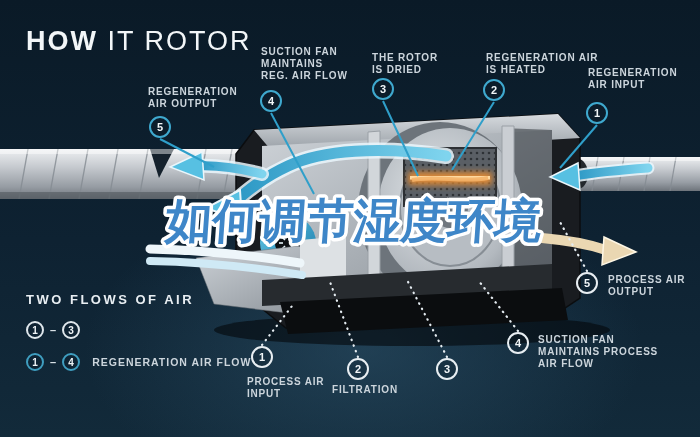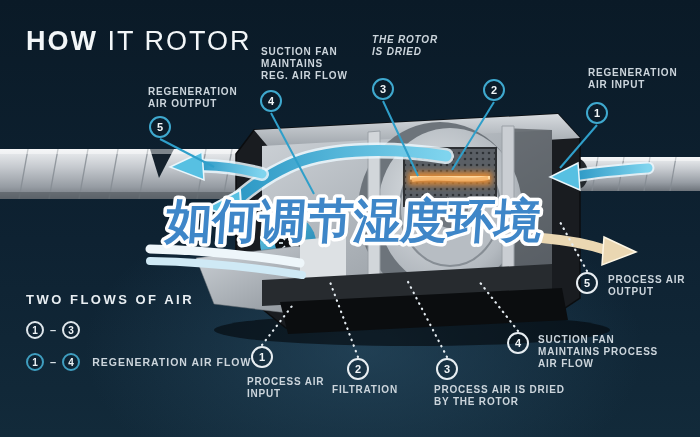--- a/index.html
+++ b/index.html
@@ -23,21 +23,21 @@
   .callout-circle{
     position:absolute;width:22px;height:22px;border-radius:50%;box-sizing:border-box;
     display:flex;align-items:center;justify-content:center;
     color:#f2f6f8;font-size:11px;font-weight:bold;background:rgba(10,26,39,.25);
   }
   .cc-cyan{border:2px solid #3fa9cf;}
   .cc-white{border:2px solid #e8eef2;}
   
   #lbl-t5{left:148px;top:86px;}   #cir-t5{left:149px;top:116px;}
   #lbl-t4{left:261px;top:46px;}   #cir-t4{left:260px;top:90px;}
-  #lbl-t3{left:372px;top:34px;font-style:italic;}   #cir-t3{left:372px;top:78px;}
+  #lbl-t3{left:372px;top:52px;}   #cir-t3{left:372px;top:78px;}
   #lbl-t2{left:486px;top:52px;}   #cir-t2{left:483px;top:79px;}
   #lbl-t1{left:588px;top:67px;}   #cir-t1{left:586px;top:102px;}
   
   #cir-b1{left:251px;top:346px;}  #lbl-b1{left:247px;top:376px;}
   #cir-b2{left:347px;top:358px;}  #lbl-b2{left:332px;top:384px;}
   #cir-b3{left:436px;top:358px;}  #lbl-b3{left:434px;top:384px;}
   #cir-b4{left:507px;top:332px;}  #lbl-b4{left:538px;top:334px;}
   #cir-b5{left:576px;top:272px;}  #lbl-b5{left:608px;top:274px;}
   
   .legend{position:absolute;left:26px;top:292px;}
@@ -228,33 +228,33 @@
   <div class="callout-label" id="lbl-t5">REGENERATION
 AIR OUTPUT</div>
   <div class="callout-circle cc-cyan" id="cir-t5">5</div>
   <div class="callout-label" id="lbl-t4">SUCTION FAN
 MAINTAINS
 REG. AIR FLOW</div>
   <div class="callout-circle cc-cyan" id="cir-t4">4</div>
   <div class="callout-label" id="lbl-t3">THE ROTOR
 IS DRIED</div>
   <div class="callout-circle cc-cyan" id="cir-t3">3</div>
+  <div class="callout-label" id="lbl-t2">REGENERATION AIR
+IS HEATED</div>
   <div class="callout-circle cc-cyan" id="cir-t2">2</div>
   <div class="callout-label" id="lbl-t1">REGENERATION
 AIR INPUT</div>
   <div class="callout-circle cc-cyan" id="cir-t1">1</div>
 
   <div class="callout-circle cc-white" id="cir-b1">1</div>
   <div class="callout-label" id="lbl-b1">PROCESS AIR
 INPUT</div>
   <div class="callout-circle cc-white" id="cir-b2">2</div>
   <div class="callout-label" id="lbl-b2">FILTRATION</div>
   <div class="callout-circle cc-white" id="cir-b3">3</div>
-  <div class="callout-label" id="lbl-b3">PROCESS AIR IS DRIED
-BY THE ROTOR</div>
   <div class="callout-circle cc-white" id="cir-b4">4</div>
   <div class="callout-label" id="lbl-b4">SUCTION FAN
 MAINTAINS PROCESS
 AIR FLOW</div>
   <div class="callout-circle cc-white" id="cir-b5">5</div>
   <div class="callout-label" id="lbl-b5">PROCESS AIR
 OUTPUT</div>
 
   <div class="legend">
     <div class="legend-title">TWO FLOWS OF AIR</div>

